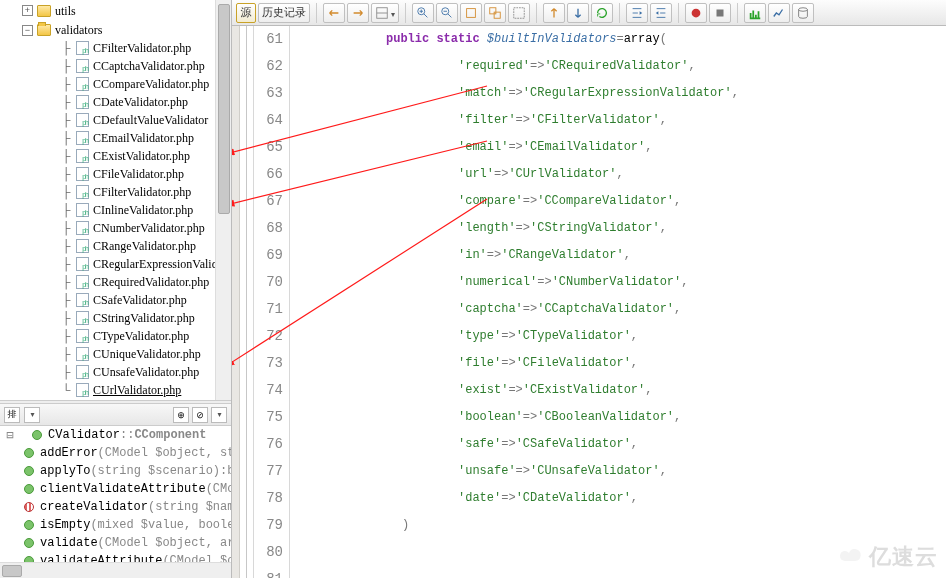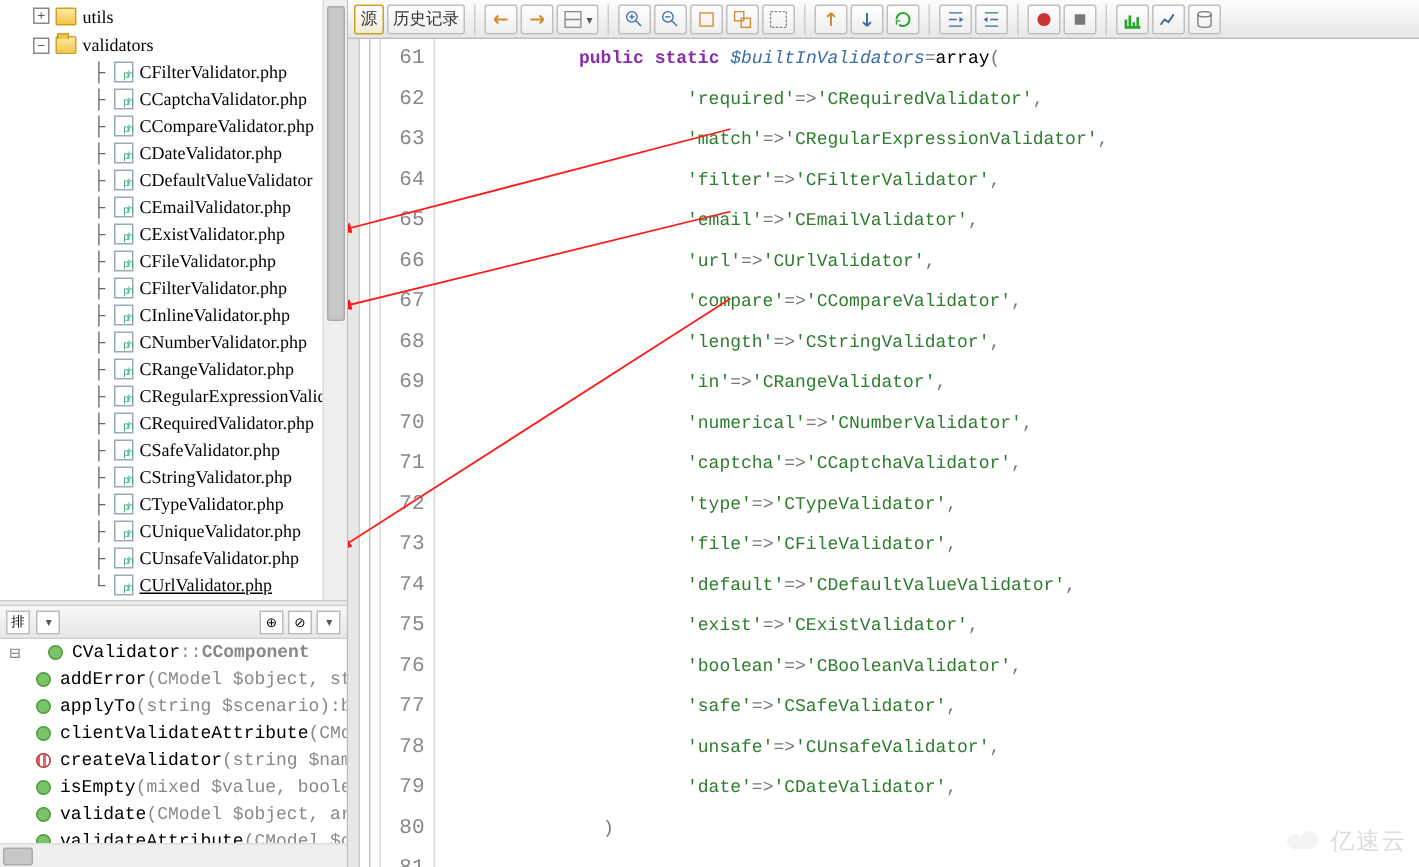--- a/index.html
+++ b/index.html
@@ -64,21 +64,21 @@
 .tok-val { color:#2e7d2e; }
 .tok-punc { color:#777; }
 .tok-var { color:#3a6ea5; font-style:italic; }
 .tok-func{ color:#000;}
 .indent1{ padding-left:88px;}
 .indent2{ padding-left:160px;}
 .indent3{ padding-left:104px;}
 
 .arrow-layer { position:absolute; inset:0; pointer-events:none; }
 
-.watermark { position:absolute; right:8px; bottom:6px; font-size:16px; color:#ddd; font-weight:normal; letter-spacing:1px; display:flex; align-items:center; gap:4px; }
+.watermark { position:absolute; right:8px; bottom:6px; font-size:22px; color:#ddd; font-weight:bold; letter-spacing:1px; display:flex; align-items:center; gap:4px; }
 .watermark svg { opacity:0.35; }
 
 .hscroll { position:absolute; left:0; right:0; bottom:0; height:16px; background:#efefef; border-top:1px solid #ddd; }
 .hscroll-thumb { position:absolute; top:2px; height:12px; background:#c8c8c8; border:1px solid #aaa; border-radius:2px; }
 
 </style>
 </head>
 <body>
 
 <div class="root">
@@ -453,21 +453,20 @@
           <div class="line indent2"><span class="tok-key">'filter'</span><span class="tok-punc">=&gt;</span><span class="tok-val">'CFilterValidator'</span><span class="tok-punc">,</span></div>
           <div class="line indent2"><span class="tok-key">'email'</span><span class="tok-punc">=&gt;</span><span class="tok-val">'CEmailValidator'</span><span class="tok-punc">,</span></div>
           <div class="line indent2"><span class="tok-key">'url'</span><span class="tok-punc">=&gt;</span><span class="tok-val">'CUrlValidator'</span><span class="tok-punc">,</span></div>
           <div class="line indent2"><span class="tok-key">'compare'</span><span class="tok-punc">=&gt;</span><span class="tok-val">'CCompareValidator'</span><span class="tok-punc">,</span></div>
           <div class="line indent2"><span class="tok-key">'length'</span><span class="tok-punc">=&gt;</span><span class="tok-val">'CStringValidator'</span><span class="tok-punc">,</span></div>
           <div class="line indent2"><span class="tok-key">'in'</span><span class="tok-punc">=&gt;</span><span class="tok-val">'CRangeValidator'</span><span class="tok-punc">,</span></div>
           <div class="line indent2"><span class="tok-key">'numerical'</span><span class="tok-punc">=&gt;</span><span class="tok-val">'CNumberValidator'</span><span class="tok-punc">,</span></div>
           <div class="line indent2"><span class="tok-key">'captcha'</span><span class="tok-punc">=&gt;</span><span class="tok-val">'CCaptchaValidator'</span><span class="tok-punc">,</span></div>
           <div class="line indent2"><span class="tok-key">'type'</span><span class="tok-punc">=&gt;</span><span class="tok-val">'CTypeValidator'</span><span class="tok-punc">,</span></div>
           <div class="line indent2"><span class="tok-key">'file'</span><span class="tok-punc">=&gt;</span><span class="tok-val">'CFileValidator'</span><span class="tok-punc">,</span></div>
-          <div class="line indent2"><span class="tok-key">'default'</span><span class="tok-punc">=&gt;</span><span class="tok-val">'CDefaultValueValidator'</span><span class="tok-punc">,</span></div>
           <div class="line indent2"><span class="tok-key">'exist'</span><span class="tok-punc">=&gt;</span><span class="tok-val">'CExistValidator'</span><span class="tok-punc">,</span></div>
           <div class="line indent2"><span class="tok-key">'boolean'</span><span class="tok-punc">=&gt;</span><span class="tok-val">'CBooleanValidator'</span><span class="tok-punc">,</span></div>
           <div class="line indent2"><span class="tok-key">'safe'</span><span class="tok-punc">=&gt;</span><span class="tok-val">'CSafeValidator'</span><span class="tok-punc">,</span></div>
           <div class="line indent2"><span class="tok-key">'unsafe'</span><span class="tok-punc">=&gt;</span><span class="tok-val">'CUnsafeValidator'</span><span class="tok-punc">,</span></div>
           <div class="line indent2"><span class="tok-key">'date'</span><span class="tok-punc">=&gt;</span><span class="tok-val">'CDateValidator'</span><span class="tok-punc">,</span></div>
           <div class="line indent3"><span class="tok-punc">)</span></div>
         </div>
 
       <svg class="arrow-layer" width="100%" height="100%">
         <defs>

